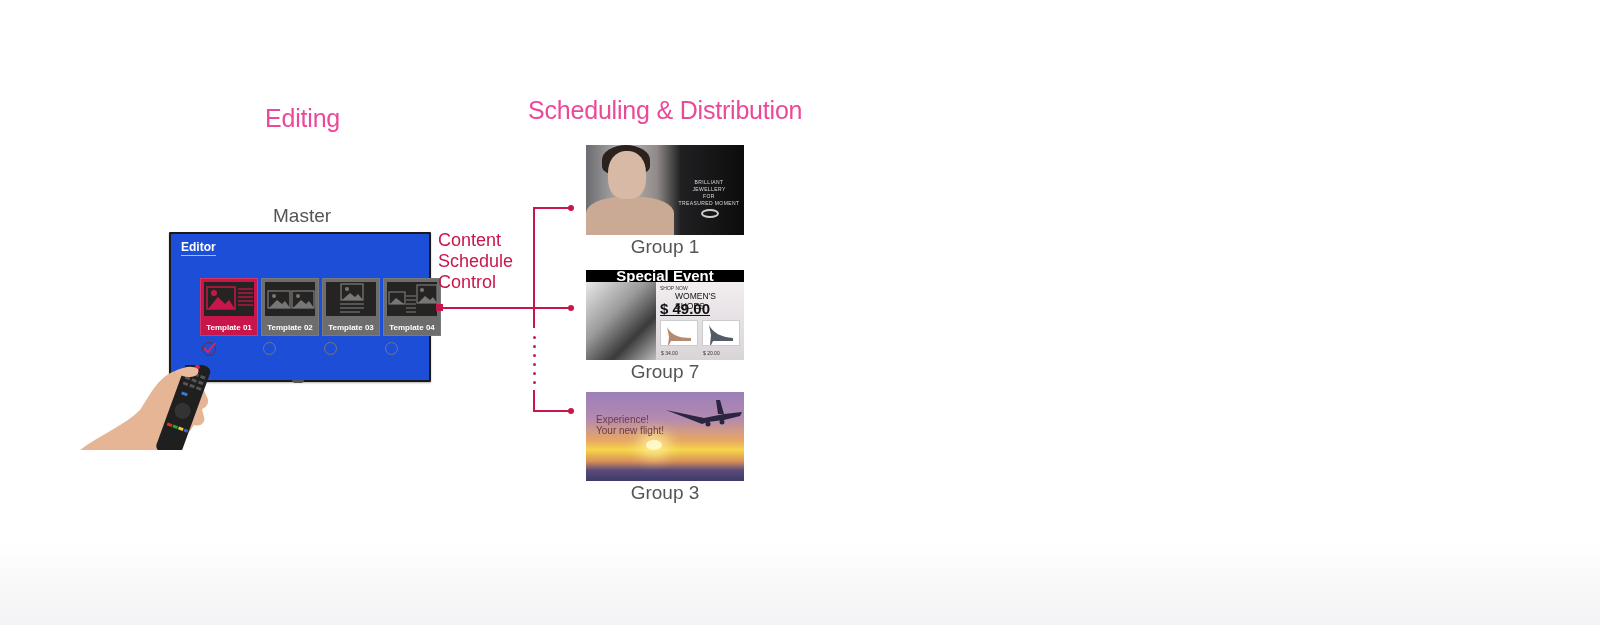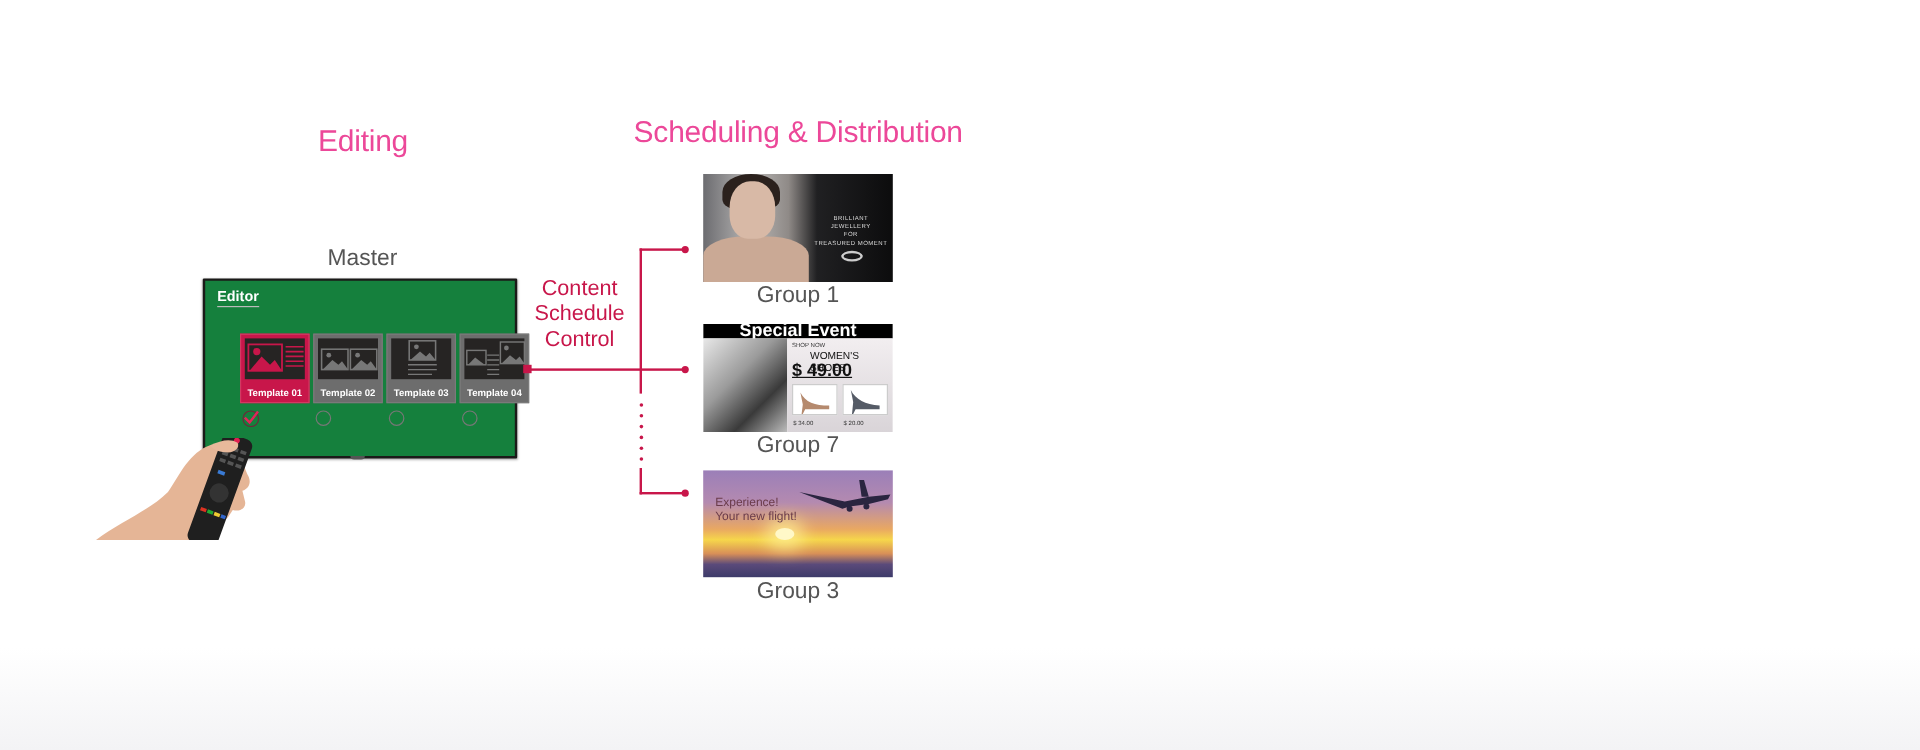--- a/index.html
+++ b/index.html
@@ -12,21 +12,21 @@
   .abs { position: absolute; }
 
   .section-heading {
     font-size: 25px; font-weight: normal; color: #ec4899; letter-spacing: -0.2px;
   }
   .label-gray { color: #555; font-size: 19px; }
 
   
   .tv {
     left: 169px; top: 232px; width: 262px; height: 150px;
-    background: #15803d; border: 2px solid #1b1a19; border-radius: 1px;
+    background: #1d4ed8; border: 2px solid #1b1a19; border-radius: 1px;
     box-shadow: 0 1px 2px rgba(0,0,0,0.3);
     padding-left: 43px;
   }
   .tv-stand-bump {
     left: 292px; top: 380px; width: 12px; height: 3px; background: #555; border-radius: 0 0 3px 3px;
   }
   .editor-title {
     left: 10px; top: 6px; color: #fff; font-size: 12px; font-weight: bold;
     border-bottom: 1px solid #bbb; padding-bottom: 1px;
   }
@@ -52,21 +52,21 @@
   }
 
   
   .line-h { height: 2px; background: #c8164a; }
   .line-v { width: 2px; background: #c8164a; }
   .dot { width: 6px; height: 6px; border-radius: 50%; background: #c8164a; }
   .square { width: 7px; height: 7px; background: #c8164a; }
   .vdot { width: 3px; height: 3px; border-radius: 50%; background: #c8164a; }
 
   .csc {
-    left: 438px; top: 230px; width: 90px; text-align: center;
+    left: 438px; top: 230px; width: 90px; text-align: left;
     color: #c8164a; font-size: 18px; line-height: 21px;
   }
 
   
   .screen { left: 586px; width: 158px; overflow: hidden; }
   .group-label { width: 158px; left: 586px; text-align: center; color: #555; font-size: 19px; }
 
   .g1 { top: 145px; height: 90px; background: linear-gradient(90deg, #6c6c70 0%, #b9b7b6 25%, #8f8a87 45%, #202022 60%, #0c0c0d 100%); }
   .g1-face { left: 22px; top: 6px; width: 38px; height: 48px; border-radius: 45% 45% 40% 40%; background: #d8b9a6; }
   .g1-hair { left: 16px; top: 0px; width: 48px; height: 30px; border-radius: 50% 50% 30% 30%; background: #2b211d; }

